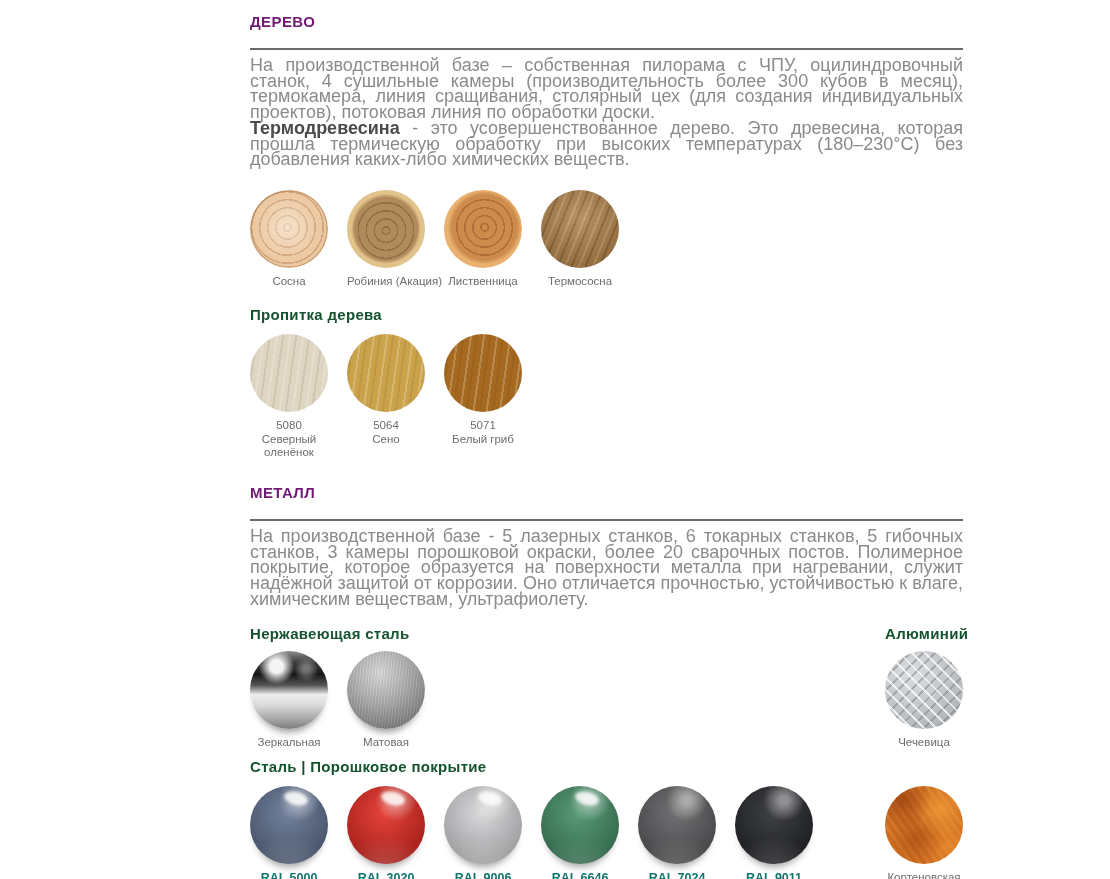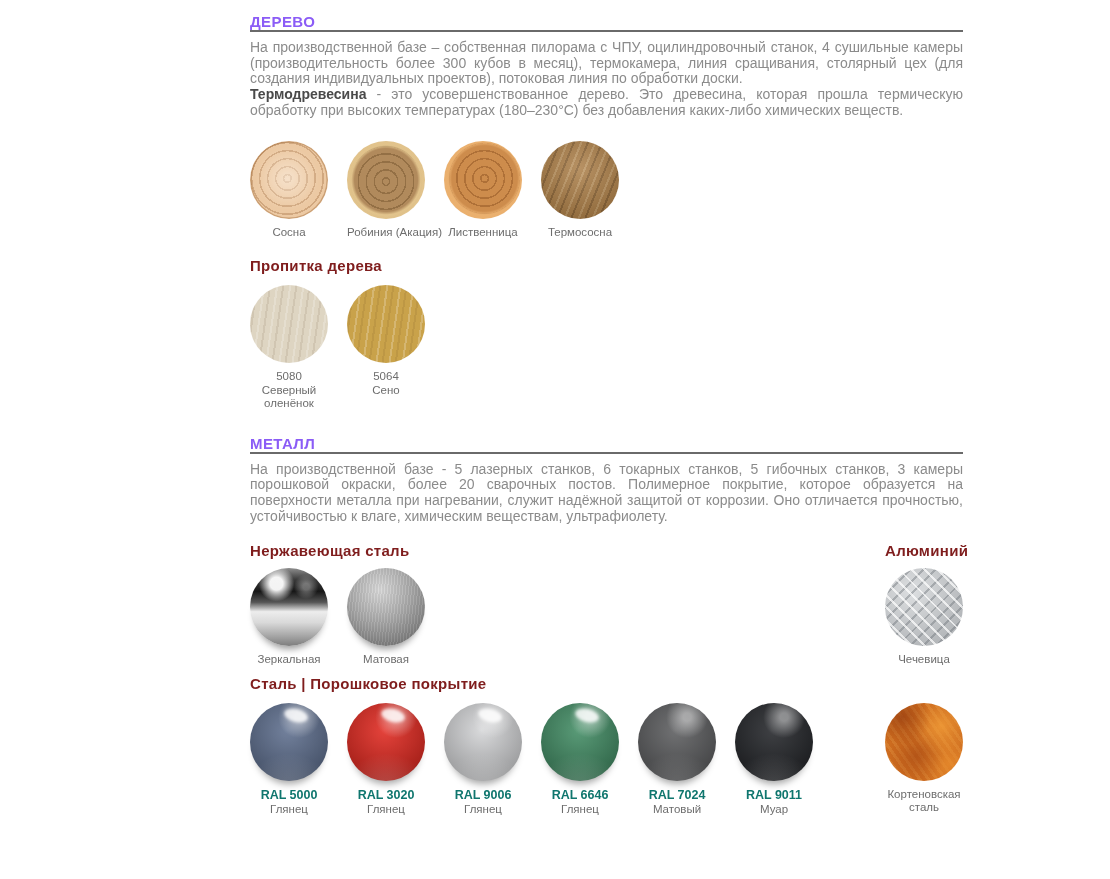--- a/index.html
+++ b/index.html
@@ -5,27 +5,27 @@
   * { margin:0; padding:0; box-sizing:border-box; }
   html,body { background:#ffffff; }
   body {
     width:1110px; height:879px; overflow:hidden; position:relative;
     font-family:"Liberation Sans","DejaVu Sans",sans-serif;
   }
   .content { position:absolute; left:250px; top:0; width:713px; }
 
   
   .sec-title {
-    margin-top:13px; font-size:15px; font-weight:bold; color:#8b5cf6;
-    letter-spacing:.4px; border-bottom:2px solid #6a6a6a; padding-bottom:0;
+    margin-top:13px; font-size:15px; font-weight:bold; color:#701a75;
+    letter-spacing:.4px; border-bottom:2px solid #6a6a6a; padding-bottom:18px;
   }
-  .sub-title { font-size:15px; color:#7f1d1d; letter-spacing:.3px; }
-
-  
-  .intro { margin-top:8px; font-size:14px; line-height:15.7px; color:#8b8b8b;
+  .sub-title { font-size:15px; color:#14532d; letter-spacing:.3px; }
+
+  
+  .intro { margin-top:8px; font-size:18px; line-height:15.7px; color:#8b8b8b;
            text-align:justify; }
   .intro p { margin:0; }
   .lead { font-weight:bold; color:#4a4a4a; }
 
   
   .row { display:flex; gap:19px; align-items:flex-start; }
   .col { flex:0 0 auto; width:78px; display:flex; flex-direction:column; }
   .push-right { margin-left:auto; }
   .circle { width:78px; height:78px; border-radius:50%; position:relative; }
   .cap { margin-top:7px; font-size:11.5px; line-height:13.5px; color:#6d6d6d; text-align:center; }
@@ -132,20 +132,24 @@
 
     <div class="row imp-row">
       <figure class="col">
         <div class="circle grain" style="--c: #ded5c2;"></div>
         <figcaption class="cap"><span>5080</span><br><span>Северный оленёнок</span></figcaption>
       </figure>
       <figure class="col">
         <div class="circle grain" style="--c: #c9a24a;"></div>
         <figcaption class="cap"><span>5064</span><br><span>Сено</span></figcaption>
       </figure>
+      <figure class="col">
+        <div class="circle grain" style="--c: #a4681e;"></div>
+        <figcaption class="cap nowrap"><span>5071</span><br><span>Белый гриб</span></figcaption>
+      </figure>
     </div>
   </section>
 
   <section>
     <h1 class="sec-title metal-title">МЕТАЛЛ</h1>
 
     <div class="intro">
       <p><span>На производственной базе - 5 лазерных станков, 6 токарных станков, 5 гибочных станков, 3 камеры порошковой окраски, более 20 сварочных постов. Полимерное покрытие, которое образуется на поверхности металла при нагревании, служит надёжной защитой от коррозии. Оно отличается прочностью, устойчивостью к влаге, химическим веществам, ультрафиолету.</span></p>
     </div>
 

